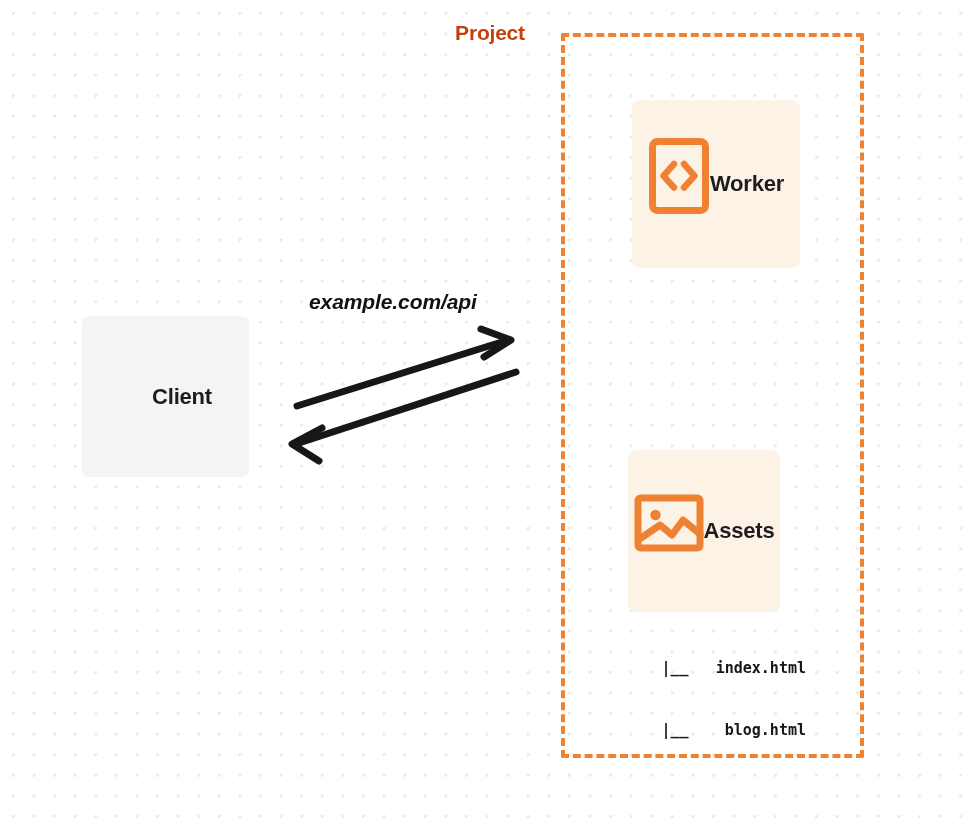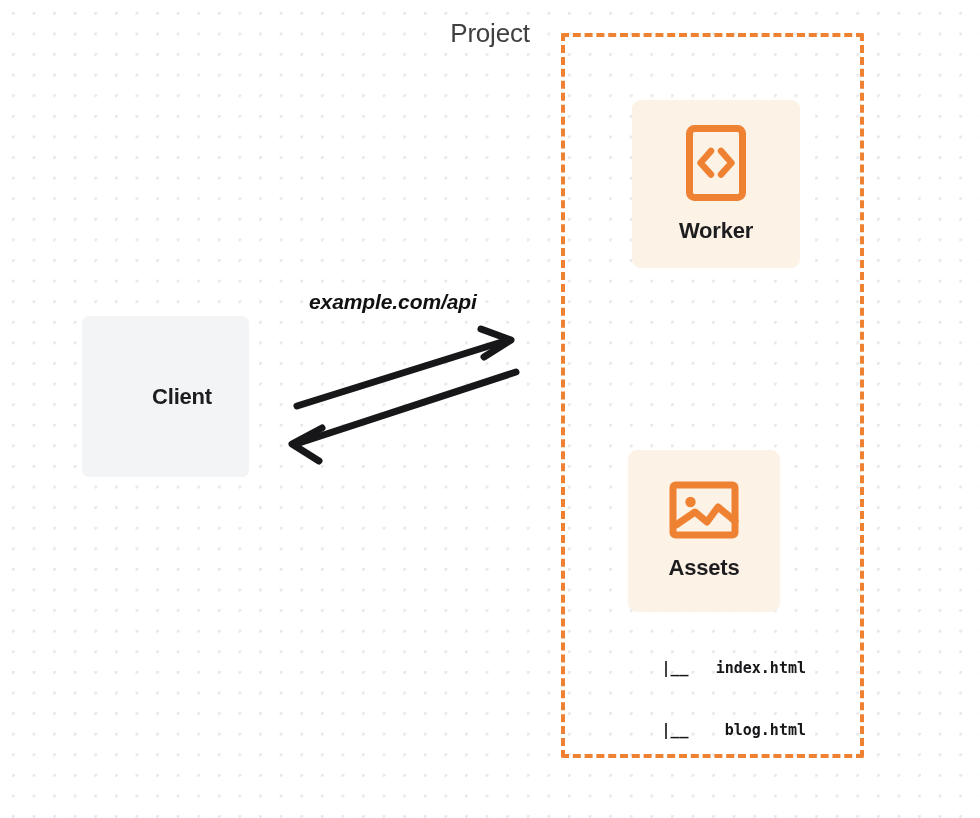--- a/index.html
+++ b/index.html
@@ -73,34 +73,34 @@
     border-radius: 2px;
     box-sizing: border-box;
   }
   #project-label {
     position: absolute;
     left: 50%;
     top: 33px;
     transform: translate(-50%, -50%);
     background: #ffffff;
     padding: 0 6px;
-    font-size: 26px;
-    font-weight: 400;
-    color: #404040;
+    font-size: 21px;
+    font-weight: 700;
+    color: #c2410c;
     letter-spacing: -0.2px;
     white-space: nowrap;
   }
 
   
   .service-card {
     position: absolute;
     background: #fdf2e6;
     border-radius: 9px;
     display: flex;
-    flex-direction: column;
+    flex-direction: row;
     align-items: center;
     justify-content: center;
   }
   #worker-card {
     left: 632px;
     top: 100px;
     width: 168px;
     height: 168px;
   }
   #assets-card {

